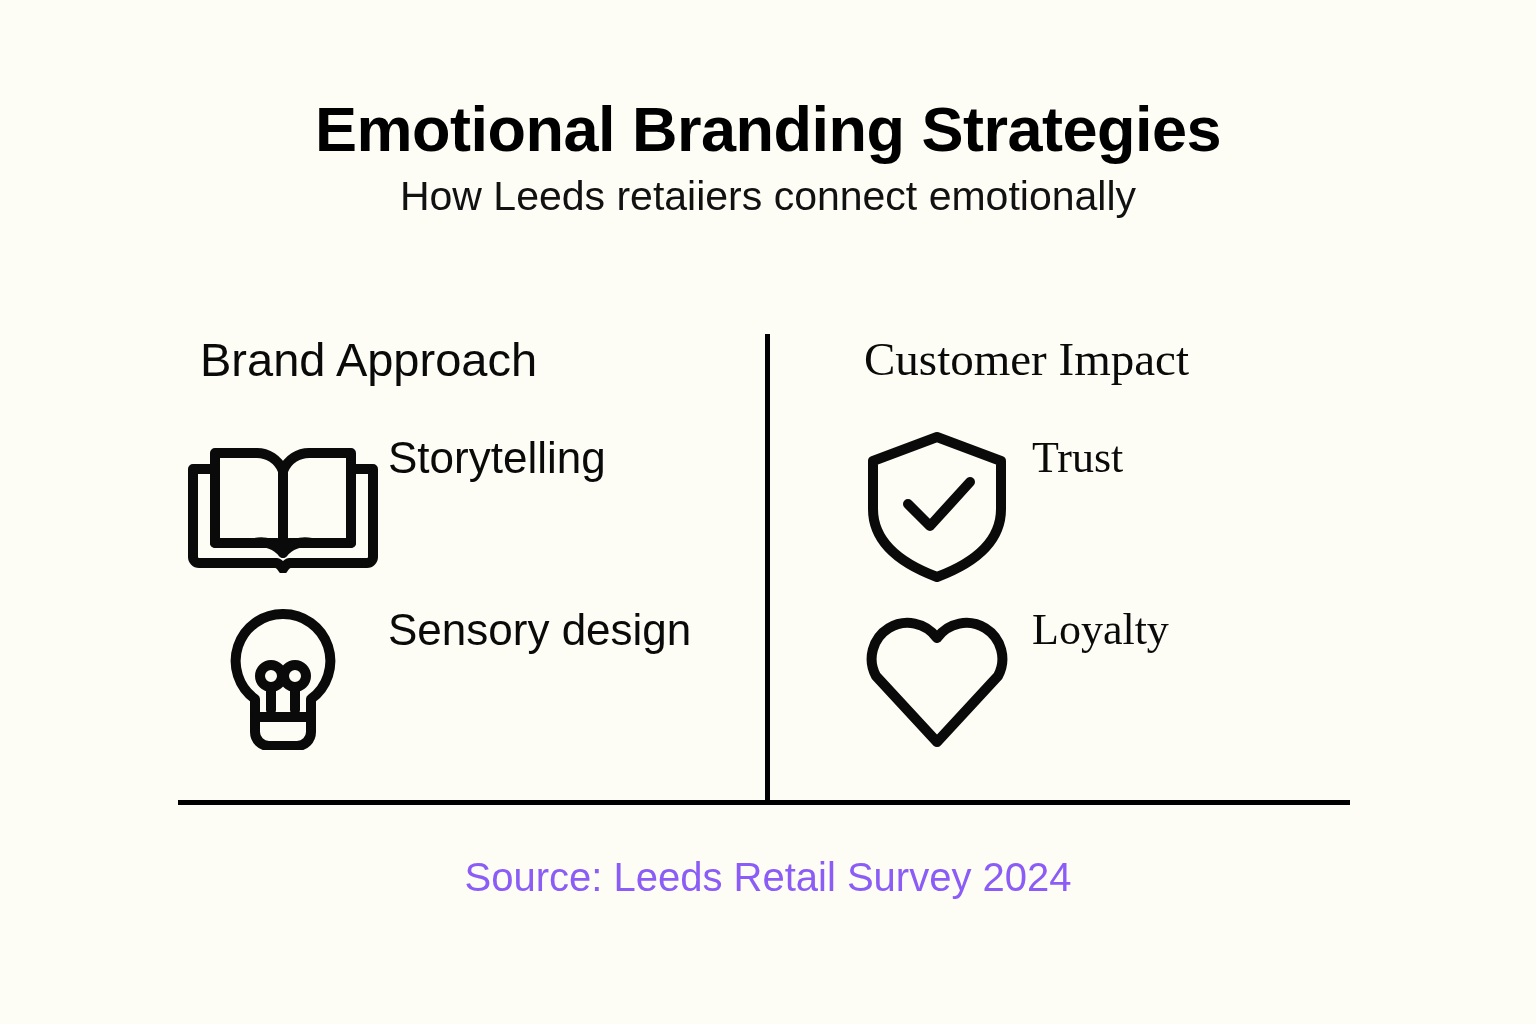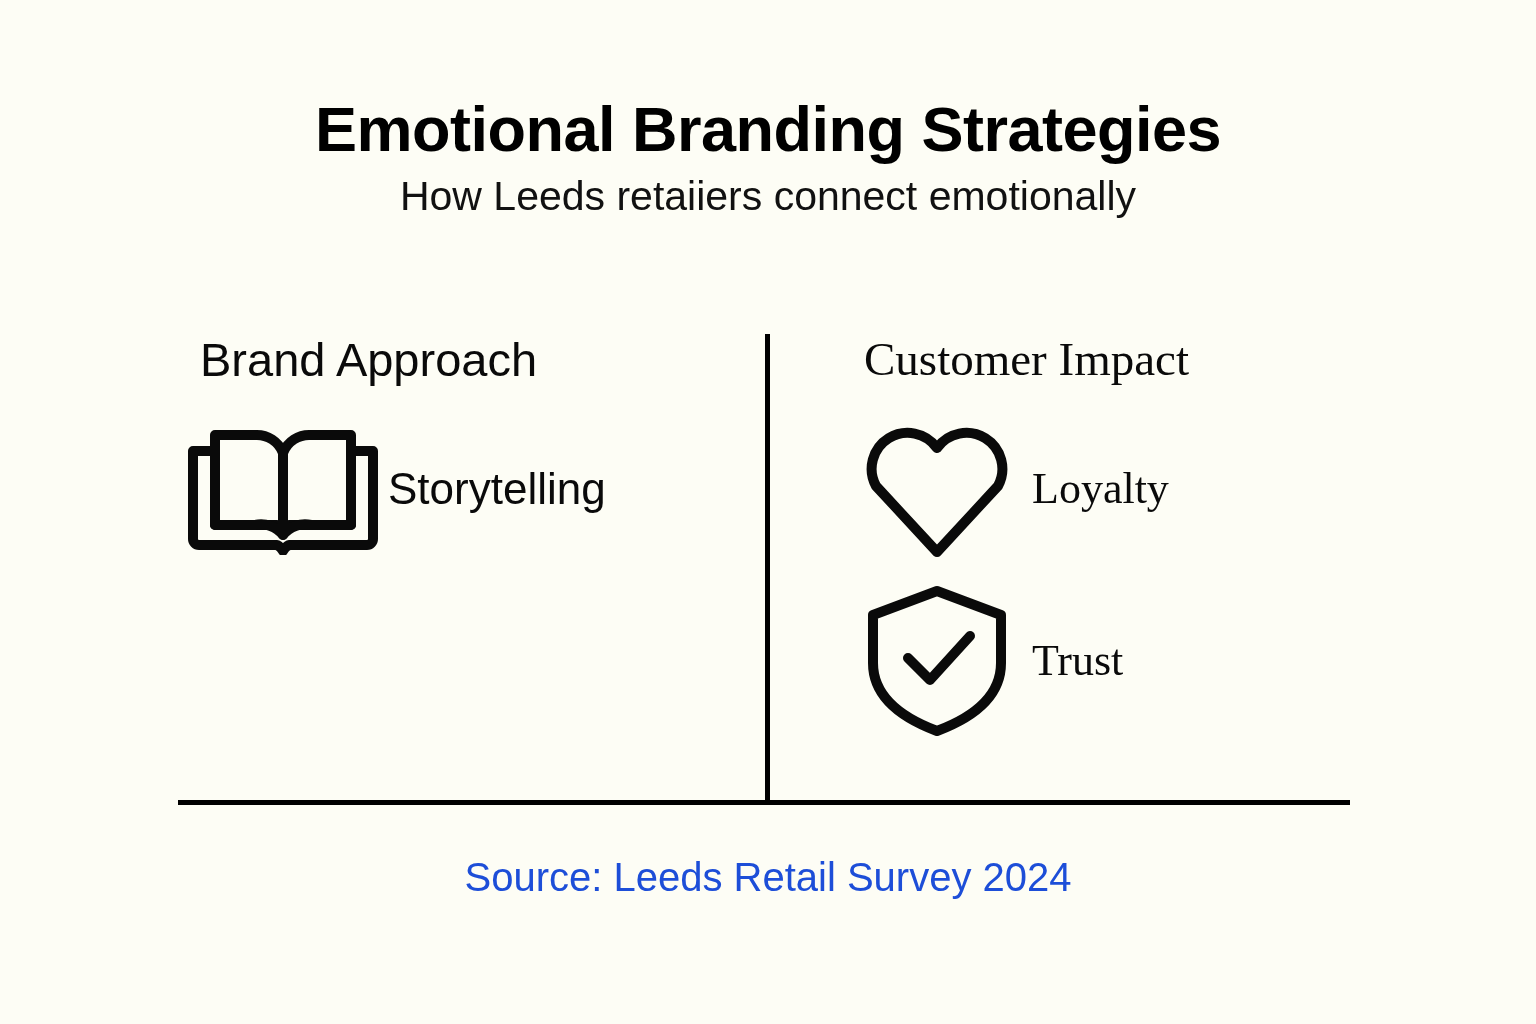--- a/index.html
+++ b/index.html
@@ -74,29 +74,29 @@
     top: 334px;
     width: 5px;
     height: 470px;
     background: #000000;
   }
 
   .col-header {
     font-size: 47px;
     font-weight: 400;
     line-height: 1.1;
-    margin: 0 0 28px 22px;
+    margin: 0 0 46px 22px;
     white-space: nowrap;
     color: #0a0a0a;
   }
 
   .item {
     display: flex;
     flex-direction: row;
-    align-items: center;
+    align-items: flex-start;
     margin-bottom: 22px;
   }
   .item .icon-box {
     width: 210px;
     min-width: 210px;
     height: 150px;
     display: flex;
     align-items: center;
     justify-content: center;
   }
@@ -126,21 +126,21 @@
     background: #000000;
   }
   .source {
     position: absolute;
     left: 0;
     top: 855px;
     width: 1536px;
     text-align: center;
     font-size: 40px;
     font-weight: 400;
-    color: #1d4ed8;
+    color: #8b5cf6;
   }
 
   svg { display: block; }
 </style>
 </head>
 <body>
 
 <div class="canvas">
 
   <div class="header">
@@ -162,43 +162,59 @@
             <path d="M10 28 h22 v74 h62 a14 14 0 0 1 6 8 a14 14 0 0 1 6 -8 h62 v-74 h22 v88 a6 6 0 0 1 -6 6 h-78 a14 14 0 0 0 -6 6 a14 14 0 0 0 -6 -6 h-78 a6 6 0 0 1 -6 -6 z"></path>
 
             <path d="M32 12 h40 a28 28 0 0 1 28 18 v82 a28 28 0 0 0 -28 -10 h-40 z"></path>
 
             <path d="M168 12 h-40 a28 28 0 0 0 -28 18 v82 a28 28 0 0 1 28 -10 h40 z"></path>
           </svg>
         </span>
         <span class="item-label">Storytelling</span>
       </div>
 
+      <div class="item">
+        <span class="icon-box">
+          <svg width="118" height="142" viewBox="0 0 118 142" fill="none" stroke="#0a0a0a" stroke-width="10" stroke-linejoin="round" stroke-linecap="round">
+
+            <path d="M59 6 a47 47 0 0 1 28 85 v18 h-56 v-18 a47 47 0 0 1 28 -85 z"></path>
+
+            <path d="M31 109 h56 v15 a14 14 0 0 1 -14 14 h-28 a14 14 0 0 1 -14 -14 z"></path>
+
+            <circle cx="47" cy="68" r="11"></circle>
+            <circle cx="71" cy="68" r="11"></circle>
+            <line x1="47" y1="79" x2="47" y2="102"></line>
+            <line x1="71" y1="79" x2="71" y2="102"></line>
+          </svg>
+        </span>
+        <span class="item-label">Sensory design</span>
+      </div>
     </div>
 
     <div class="column right">
       <div class="col-header">Customer Impact</div>
-
-      <div class="item">
-        <span class="icon-box">
-          <svg width="150" height="140" viewBox="0 0 150 140" fill="none" stroke="#0a0a0a" stroke-width="10" stroke-linejoin="round" stroke-linecap="round">
-            <path d="M75 133 L14 67 A36 36 0 0 1 75 29 A36 36 0 0 1 136 67 Z"></path>
-          </svg>
-        </span>
-        <span class="item-label">Loyalty</span>
-      </div>
 
       <div class="item">
         <span class="icon-box">
           <svg width="142" height="152" viewBox="0 0 142 152" fill="none" stroke="#0a0a0a" stroke-width="10" stroke-linejoin="round" stroke-linecap="round">
             <path d="M71 6 L135 30 v48 c0 36 -32 56 -64 68 c-32 -12 -64 -32 -64 -68 v-48 z"></path>
             <polyline points="42,73 64,95 104,51"></polyline>
           </svg>
         </span>
         <span class="item-label">Trust</span>
       </div>
+
+      <div class="item">
+        <span class="icon-box">
+          <svg width="150" height="140" viewBox="0 0 150 140" fill="none" stroke="#0a0a0a" stroke-width="10" stroke-linejoin="round" stroke-linecap="round">
+            <path d="M75 133 L14 67 A36 36 0 0 1 75 29 A36 36 0 0 1 136 67 Z"></path>
+          </svg>
+        </span>
+        <span class="item-label">Loyalty</span>
+      </div>
     </div>
 
   </div>
 
   <div class="hrule"></div>
 
   <div class="source">Source: Leeds Retail Survey 2024</div>
 
 </div>
 

